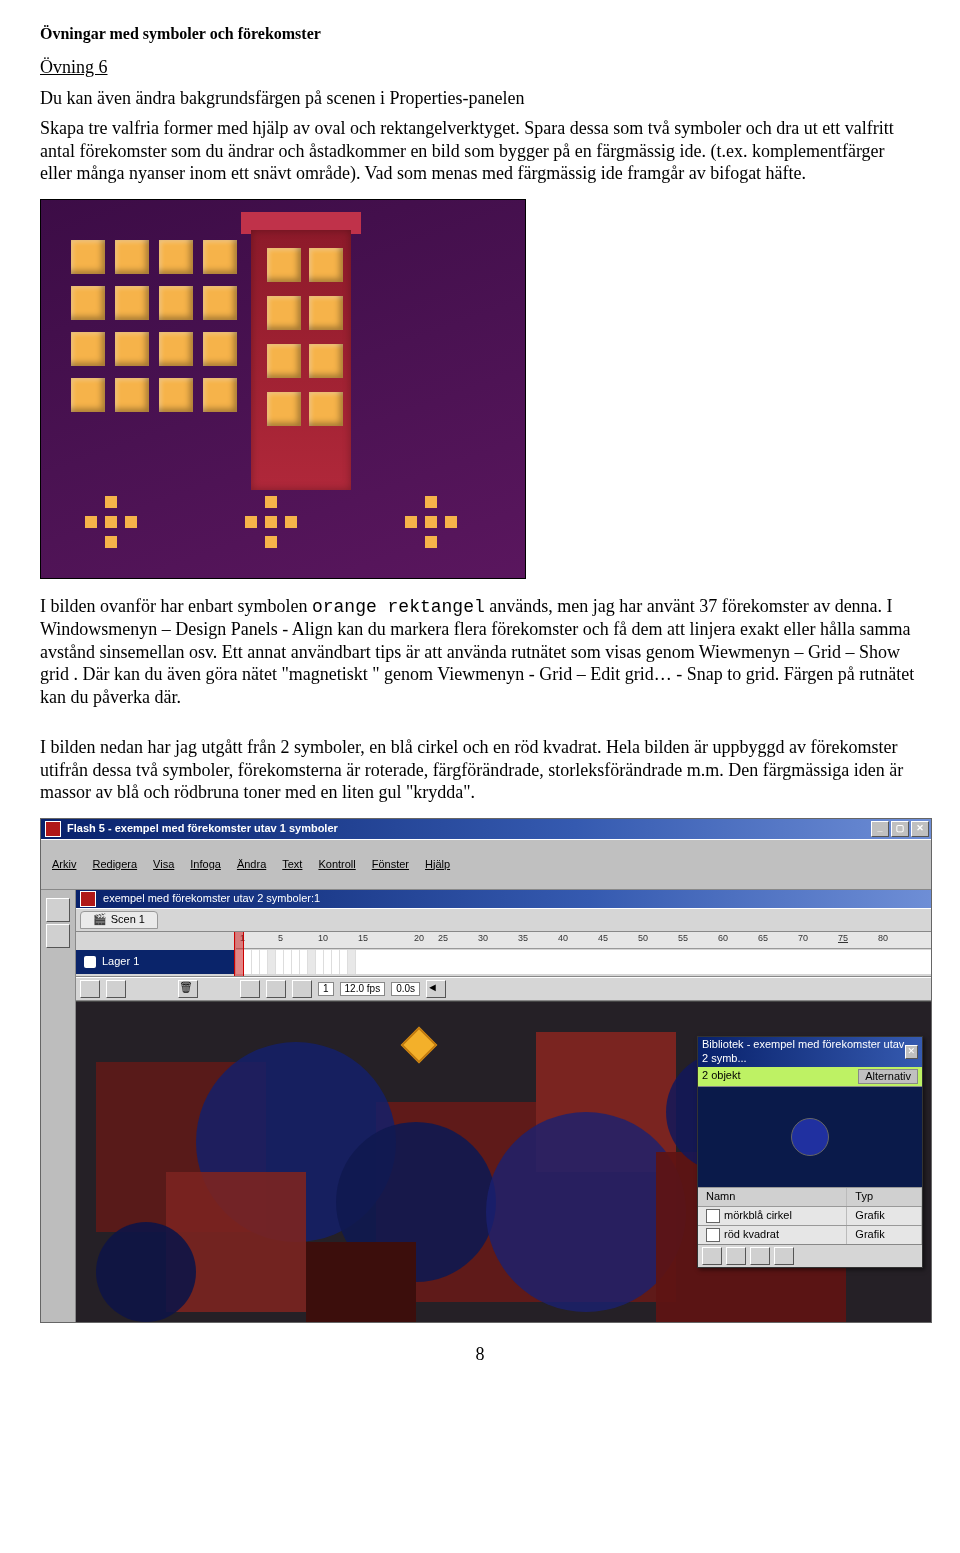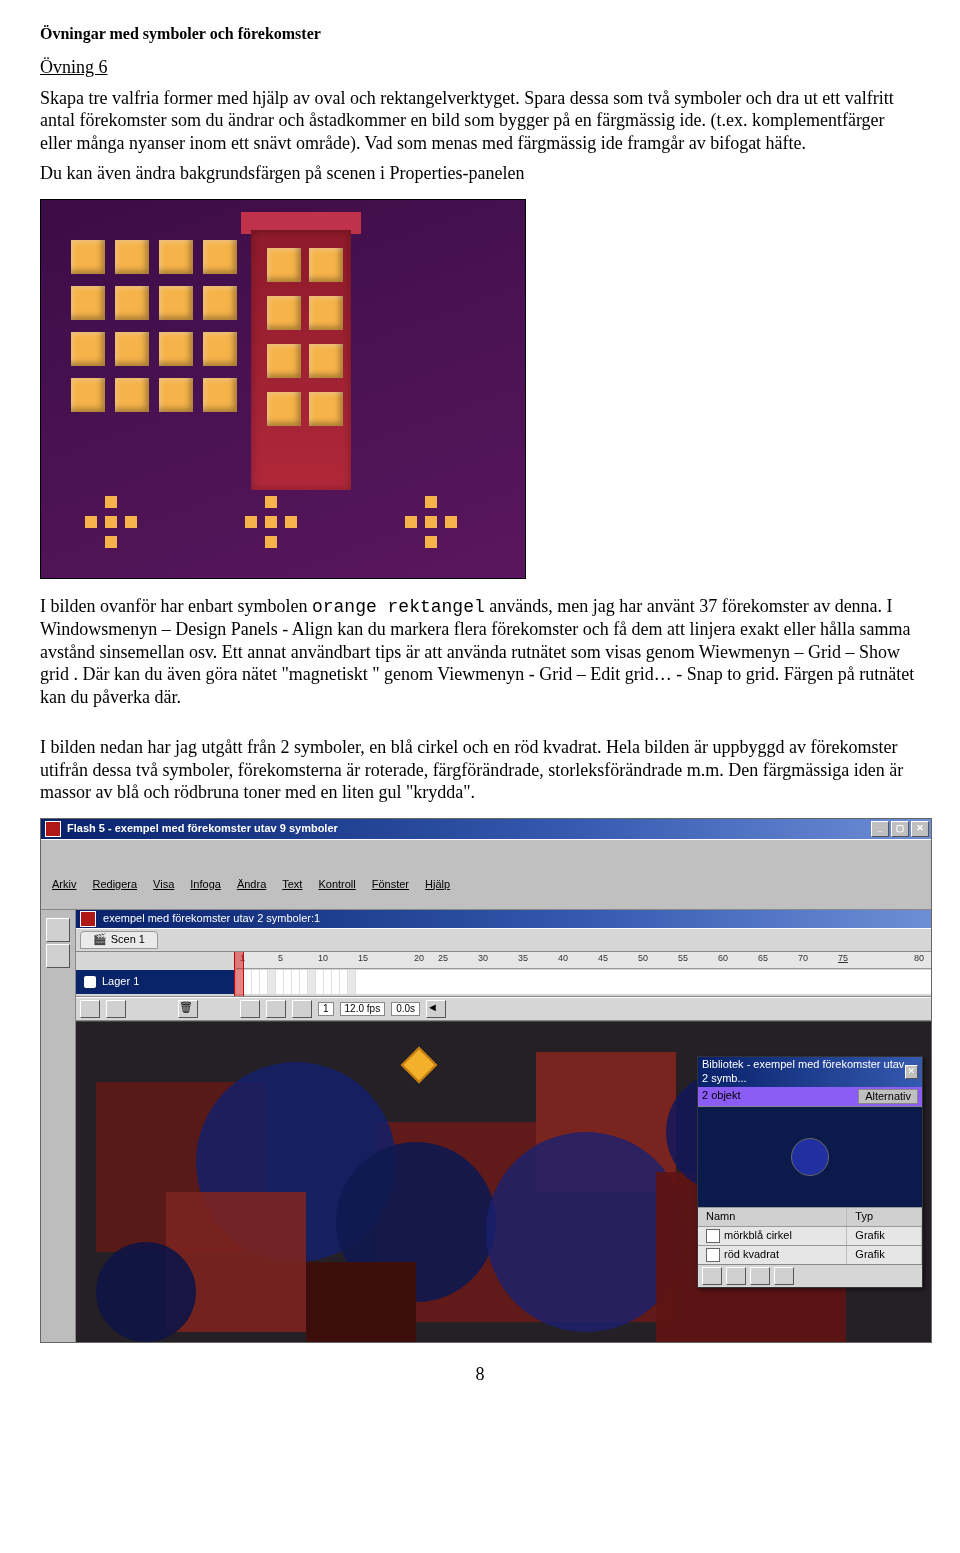--- a/index.html
+++ b/index.html
@@ -98,21 +98,20 @@
     background: #c0c0c0;
     border-top: 1px solid #fff;
     border-bottom: 1px solid #888;
     display: flex;
     gap: 2px;
     padding: 2px 4px;
   }
   .menubar span {
     padding: 16px 7px;
     text-decoration: underline;
-    margin-top: 20px;
   }
   .workspace {
     display: flex;
     background: #7a7a7a;
   }
   .toolstrip {
     width: 34px;
     background: #bdbdbd;
     border-right: 1px solid #888;
     padding: 6px 0;
@@ -238,21 +237,21 @@
     color: #fff;
     padding: 1px 4px;
     display: flex; justify-content: space-between; align-items: center;
   }
   .lib-close {
     width: 14px; height: 12px; background: #c0c0c0;
     border: 1px solid #fff; border-right-color:#555; border-bottom-color:#555;
     display:flex;align-items:center;justify-content:center;font-size:9px;
   }
   .lib-sub {
-    background: #8b5cf6;
+    background: #bef264;
     border-bottom: 1px solid #888;
     padding: 2px 4px;
     display:flex; justify-content:space-between;
   }
   .lib-preview {
     height: 100px;
     background: #0a1a4a;
     display:flex; align-items:center; justify-content:center;
   }
   .lib-preview .circle { position: static; width:36px; height:36px; background:#2030a0; border:1px solid #666; }
@@ -282,22 +281,22 @@
 </style>
 </head>
 <body>
 
 <h2>Övningar med symboler och förekomster</h2>
 
 <div class="block">
   <p>
     <span class="underline">Övning 6</span>
   </p>
+  <p>Du kan även ändra bakgrundsfärgen på scenen i Properties-panelen</p>
   <p>Skapa tre valfria former med hjälp av oval och rektangelverktyget. Spara dessa som två symboler och dra ut ett valfritt antal förekomster som du ändrar och åstadkommer en bild som bygger på en färgmässig ide. (t.ex. komplementfärger eller många nyanser inom ett snävt område). Vad som menas med färgmässig ide framgår av bifogat häfte.</p>
-  <p>Du kan även ändra bakgrundsfärgen på scenen i Properties-panelen</p>
 </div>
 
 <div class="scene1">
   <div class="col-top"></div>
   <div class="col"></div>
 
   <div class="sq" style="top:40px; left:30px; width:34px;height:34px;"></div>
   <div class="sq" style="top:40px; left:74px; width:34px;height:34px;"></div>
   <div class="sq" style="top:40px; left:118px;width:34px;height:34px;"></div>
   <div class="sq" style="top:40px; left:162px;width:34px;height:34px;"></div>
@@ -349,21 +348,21 @@
 </div>
 
 <div class="block" style="margin-top:28px;">
   <p>I bilden nedan har jag utgått från 2 symboler, en blå cirkel och en röd kvadrat. Hela bilden är uppbyggd av förekomster utifrån dessa två symboler, förekomsterna är roterade, färgförändrade, storleksförändrade m.m. Den färgmässiga iden är massor av blå och rödbruna toner med en liten gul "krydda".</p>
 </div>
 
 <div class="flash">
   <div class="title-bar">
     <div class="title-left">
       <span class="title-icon"></span>
-      <span>Flash 5 - exempel med förekomster utav 9 symboler</span>
+      <span>Flash 5 - exempel med förekomster utav 1 symboler</span>
     </div>
     <div class="win-btns">
       <span class="win-btn">_</span>
       <span class="win-btn">▢</span>
       <span class="win-btn">✕</span>
     </div>
   </div>
 
   <div class="menubar">
     <span>Arkiv</span>
@@ -412,21 +411,21 @@
           <div style="left:242px;">30</div>
           <div style="left:282px;">35</div>
           <div style="left:322px;">40</div>
           <div style="left:362px;">45</div>
           <div style="left:402px;">50</div>
           <div style="left:442px;">55</div>
           <div style="left:482px;">60</div>
           <div style="left:522px;">65</div>
           <div style="left:562px;">70</div>
           <div style="left:602px;text-decoration:underline;">75</div>
-          <div style="left:678px;">80</div>
+          <div style="left:642px;">80</div>
         </div>
         <div class="frames">
           <div class="frame"></div>
             <div class="frame"></div>
             <div class="frame"></div>
             <div class="frame"></div>
           <div class="frame frame5"></div>
             <div class="frame"></div>
             <div class="frame"></div>
             <div class="frame"></div>

